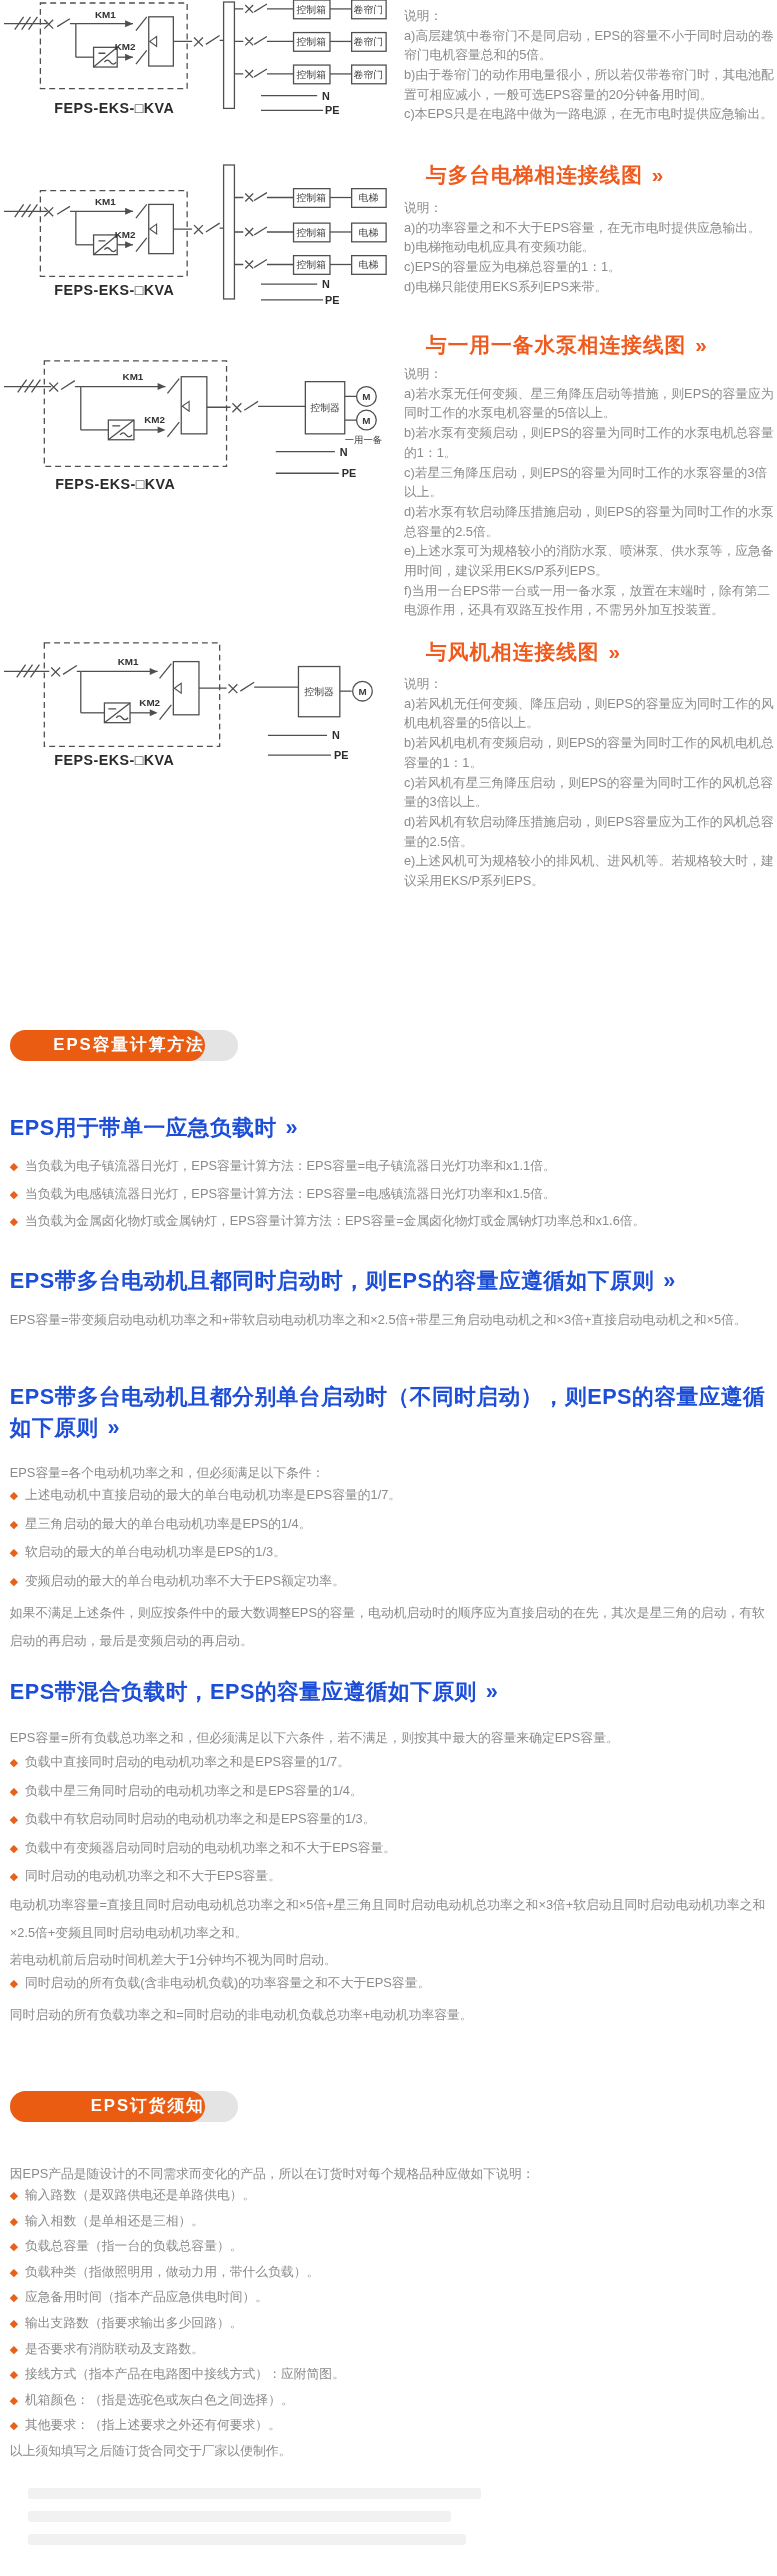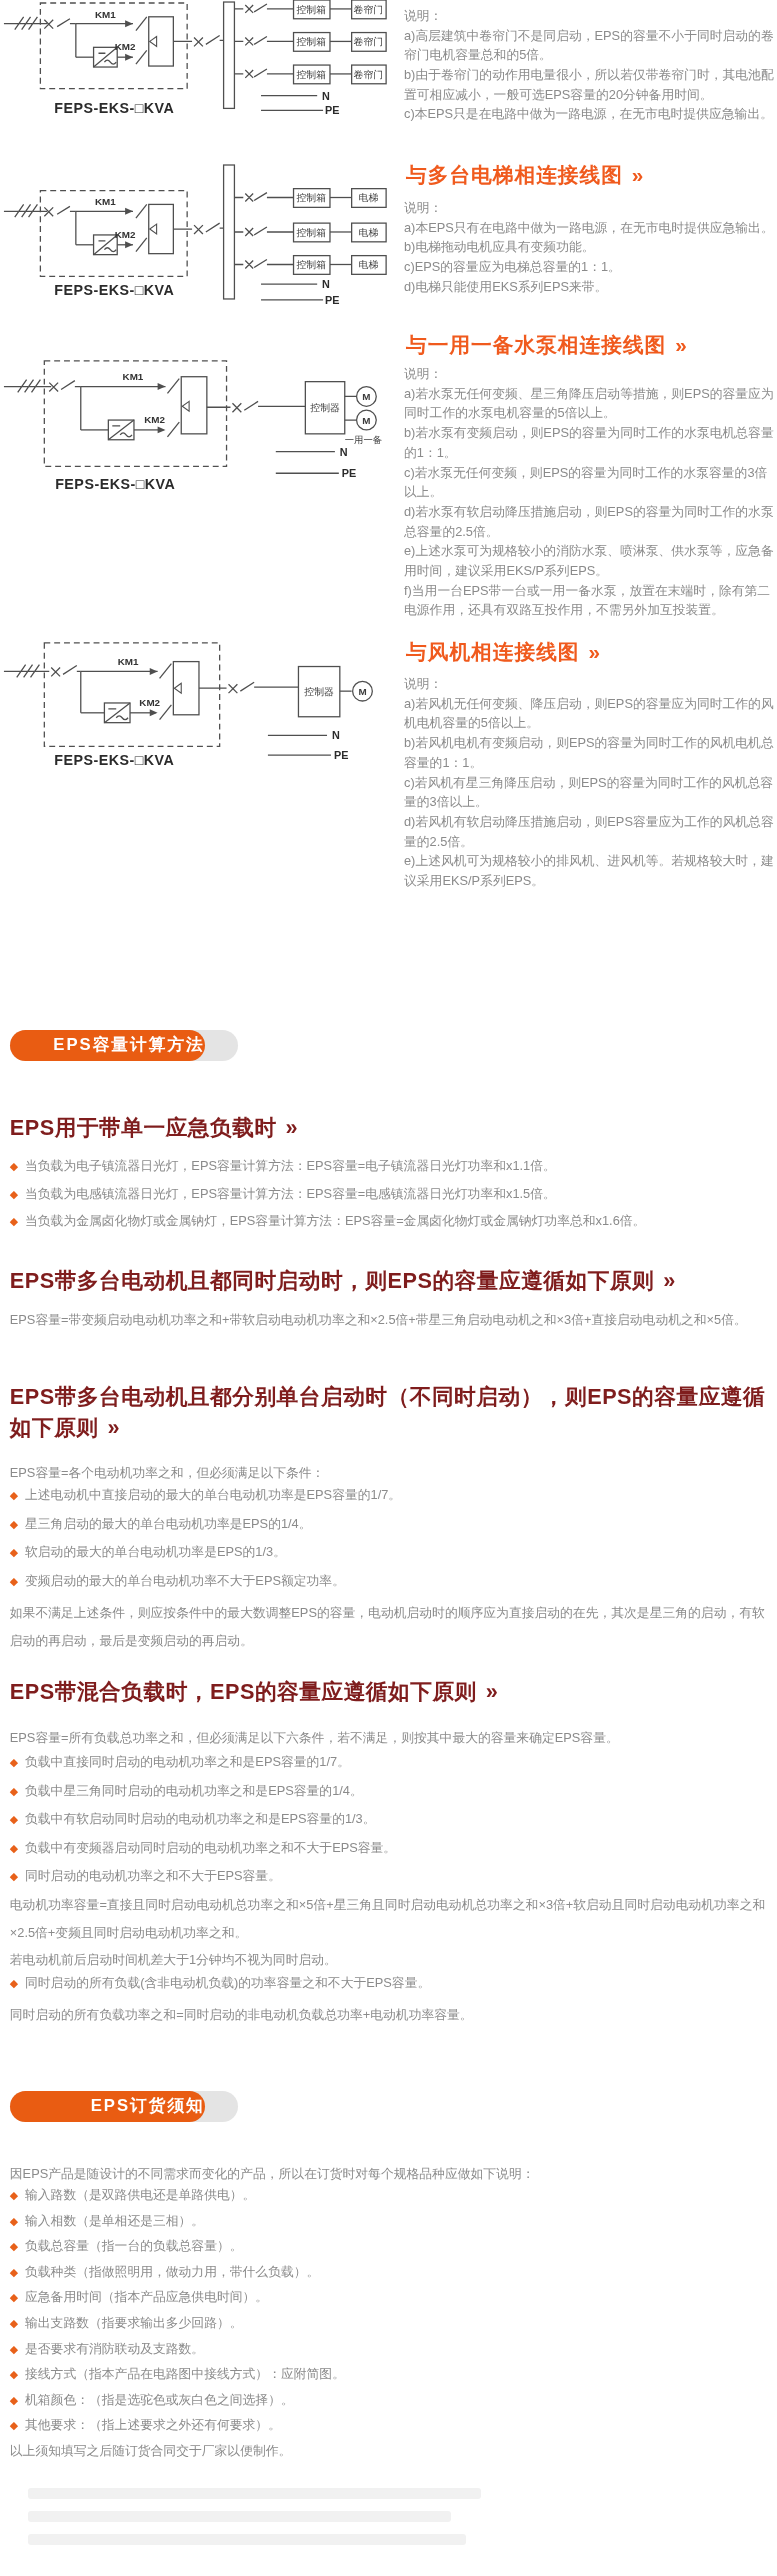--- a/index.html
+++ b/index.html
@@ -8,25 +8,25 @@
     position:relative; width:778px; height:2576px; background:#fff;
     font-family:"Liberation Sans","DejaVu Sans",sans-serif; overflow:hidden;
   }
   .abs { position:absolute; }
 
   
   .note { width:372px; font-size:12.8px; line-height:19.7px; color:#8b8b8b; }
   .note .nline { display:block; }
 
   
-  .sec-h { font-size:20.7px; font-weight:bold; color:#f05a1d; white-space:nowrap; letter-spacing:1px; }
+  .sec-h { font-size:20.7px; font-weight:bold; color:#f05a1d; white-space:nowrap; letter-spacing:1px;margin-left:20px; }
   .chev { margin-left:8.9px; font-weight:bold; }
 
   
-  .cap-h { width:760px; font-size:21.7px; font-weight:bold; color:#7f1d1d; line-height:30.5px; letter-spacing:0.5px; }
+  .cap-h { width:760px; font-size:21.7px; font-weight:bold; color:#1d4ed8; line-height:30.5px; letter-spacing:0.5px; }
 
   
   .banner { width:228px; height:30.5px; }
   .banner-bg { position:absolute; left:0; top:0; width:228px; height:30.5px; background:#e4e4e4; border-radius:15.8px; }
   .banner-fg { position:absolute; left:0; top:0; width:195px; height:30.5px; background:#e95c12; border-radius:15.8px;
                color:#fff; font-size:16.7px; font-weight:bold; line-height:30.5px; text-align:right; letter-spacing:2px; }
 
   .body-txt { font-size:12.8px; color:#8b8b8b; line-height:19.7px; }
   .para { width:760px; font-size:12.8px; color:#8b8b8b; line-height:27.6px; }
 
@@ -162,21 +162,21 @@
     </g>
     <path class="ln" d="M265,130 h57"></path>
     <text class="npe" x="327" y="134">N</text>
     <path class="ln" d="M265,146 h63"></path>
     <text class="npe" x="330" y="150">PE</text>
     <text class="feps" x="116" y="141">FEPS-EKS-□KVA</text>
   </svg>
 
   <div class="abs note" style="left:404px;top:198px">
     <span class="nline">说明：</span>
-    <span class="nline">a)本EPS只有在电路中做为一路电源，在无市电时提供应急输出。</span>
+    <span class="nline">a)的功率容量之和不大于EPS容量，在无市电时提供应急输出。</span>
     <span class="nline">b)电梯拖动电机应具有变频功能。</span>
     <span class="nline">c)EPS的容量应为电梯总容量的1：1。</span>
     <span class="nline">d)电梯只能使用EKS系列EPS来带。</span>
   </div>
 
   <div class="abs sec-h" style="left:406px;top:331px">
     <span>与一用一备水泵相连接线图</span><span class="chev">»</span>
   </div>
 
   <svg class="abs" style="left:0;top:351px" width="394" height="146" viewBox="0 0 400 148">
@@ -209,21 +209,21 @@
     <text class="npe" x="345" y="106">N</text>
     <path class="ln" d="M280,124 h64"></path>
     <text class="npe" x="347" y="128">PE</text>
     <text class="feps" x="117" y="140">FEPS-EKS-□KVA</text>
   </svg>
 
   <div class="abs note" style="left:404px;top:364px">
     <span class="nline">说明：</span>
     <span class="nline">a)若水泵无任何变频、星三角降压启动等措施，则EPS的容量应为同时工作的水泵电机容量的5倍以上。</span>
     <span class="nline">b)若水泵有变频启动，则EPS的容量为同时工作的水泵电机总容量的1：1。</span>
-    <span class="nline">c)若水泵无任何变频，则EPS的容量为同时工作的水泵容量的3倍以上。</span>
+    <span class="nline">c)若星三角降压启动，则EPS的容量为同时工作的水泵容量的3倍以上。</span>
     <span class="nline">d)若水泵有软启动降压措施启动，则EPS的容量为同时工作的水泵总容量的2.5倍。</span>
     <span class="nline">e)上述水泵可为规格较小的消防水泵、喷淋泵、供水泵等，应急备用时间，建议采用EKS/P系列EPS。</span>
     <span class="nline">f)当用一台EPS带一台或一用一备水泵，放置在末端时，除有第二电源作用，还具有双路互投作用，不需另外加互投装置。</span>
   </div>
 
   <div class="abs sec-h" style="left:406px;top:638px">
     <span>与风机相连接线图</span><span class="chev">»</span>
   </div>
 
   <svg class="abs" style="left:0;top:631px" width="394" height="140" viewBox="0 0 400 142">

